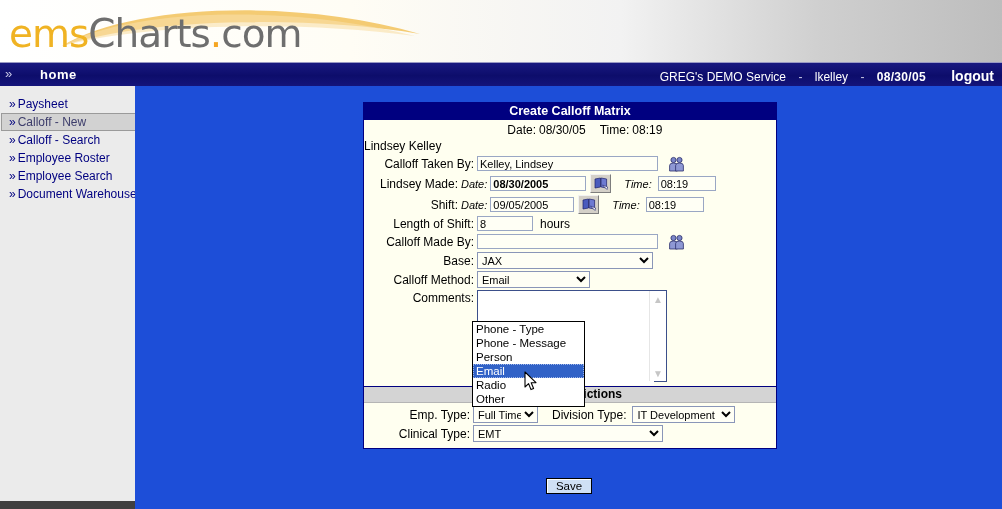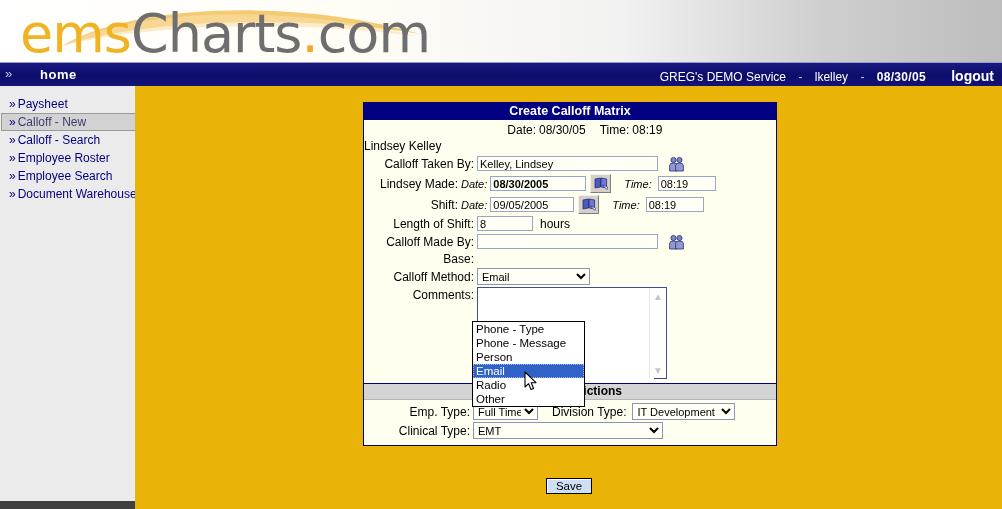--- a/index.html
+++ b/index.html
@@ -7,21 +7,21 @@
     width:1002px;height:509px;overflow:hidden;
     background:#fffff0;
     font-family:"Liberation Sans", sans-serif;
     font-size:12px;color:#000;
   }
   
   #masthead{position:absolute;left:0;top:0;width:1002px;height:62px;overflow:hidden;
     background:linear-gradient(to right,#ffffff 0%,#fffdf5 35%,#f2f2f2 62%,#cfcfcf 82%,#bdbdbd 100%);}
   #logo-wrap{position:absolute;left:0;top:0;width:430px;height:62px;}
   #swoosh{position:absolute;left:0;top:0;width:430px;height:62px;}
-  #logo-text{position:absolute;left:20px;top:13px;font-size:54px;letter-spacing:-1px;
+  #logo-text{position:absolute;left:9px;top:13px;font-size:39px;letter-spacing:-1px;
     font-family:"DejaVu Sans", sans-serif;line-height:42px;white-space:nowrap;}
   .logo-ems{color:#f0b323;}
   .logo-charts{color:#6e6e6e;}
   .logo-dot{color:#f5a623;}
   
   #navbar{position:absolute;left:0;top:62px;width:1002px;height:23px;
     background:linear-gradient(to bottom,#191980 0%,#0d0d6b 55%,#14147a 100%);
     border-top:1px solid #9a9ac4;}
   #nav-chev{position:absolute;left:5px;top:3px;color:#c9c9e8;font-size:13px;}
   #nav-home{position:absolute;left:40px;top:4px;color:#ffffff;font-weight:bold;font-size:13px;
@@ -35,21 +35,21 @@
   
   #sidebar{position:absolute;left:0;top:86px;width:145px;height:423px;
     background:#ebebeb;border-right:2px solid #000080;border-bottom:8px solid #404040;
     box-sizing:border-box;}
   .side-item{height:18px;line-height:18px;padding-left:9px;color:#000080;font-size:12px;
     white-space:nowrap;cursor:pointer;}
   .side-item .chev{color:#000080;padding-right:2px;}
   .side-item.active{background:#d2d2d2;border:1px solid #9a9a9a;height:16px;line-height:16px;
     margin:0 1px;padding-left:7px;color:#3d3d6b;}
   
-  #content{position:absolute;left:135px;top:86px;right:0;bottom:0;background:#eab308;}
+  #content{position:absolute;left:135px;top:86px;right:0;bottom:0;background:#1d4ed8;}
   
   #panel{position:absolute;left:228px;top:16px;width:412px;
     border:1px solid #000080;background:#fffff0;}
   #panel-title{height:17px;line-height:17px;background:#000080;color:#fff;
     text-align:center;font-weight:bold;font-size:12.5px;}
   #panel-body{padding:3px 0 2px 0;}
   .row{display:flex;align-items:center;margin-bottom:2px;}
   .lbl{text-align:right;padding-right:3px;white-space:nowrap;font-size:12px;}
   .lbl-ital{font-style:italic;font-size:11px;padding:0 3px 0 0;}
   .ro{font-size:12px;white-space:nowrap;}
@@ -215,20 +215,23 @@
             <circle cx="5.5" cy="4" r="2.6" fill="#7b86c8" stroke="#2b2f6b" stroke-width="0.8"></circle>
             <circle cx="11.5" cy="4" r="2.6" fill="#7b86c8" stroke="#2b2f6b" stroke-width="0.8"></circle>
             <path d="M1.6,15 L1.6,9.5 Q1.6,7 5.5,7 Q9.4,7 9.4,9.5 L9.4,15 Z" fill="#8e98d4" stroke="#2b2f6b" stroke-width="0.8"></path>
             <path d="M7.6,15 L7.6,9.5 Q7.6,7 11.5,7 Q15.4,7 15.4,9.5 L15.4,15 Z" fill="#8e98d4" stroke="#2b2f6b" stroke-width="0.8"></path>
           </svg>
         </span>
       </div>
 
       <div class="row">
         <span class="lbl" style="width:110px">Base:</span>
+        <select class="sel" style="width:176px">
+          <option>JAX</option>
+        </select>
       </div>
 
       <div class="row">
         <span class="lbl" style="width:110px">Calloff Method:</span>
         <select class="sel" style="width:113px">
           <option>Email</option>
         </select>
       </div>
 
       <div id="comments-row">

